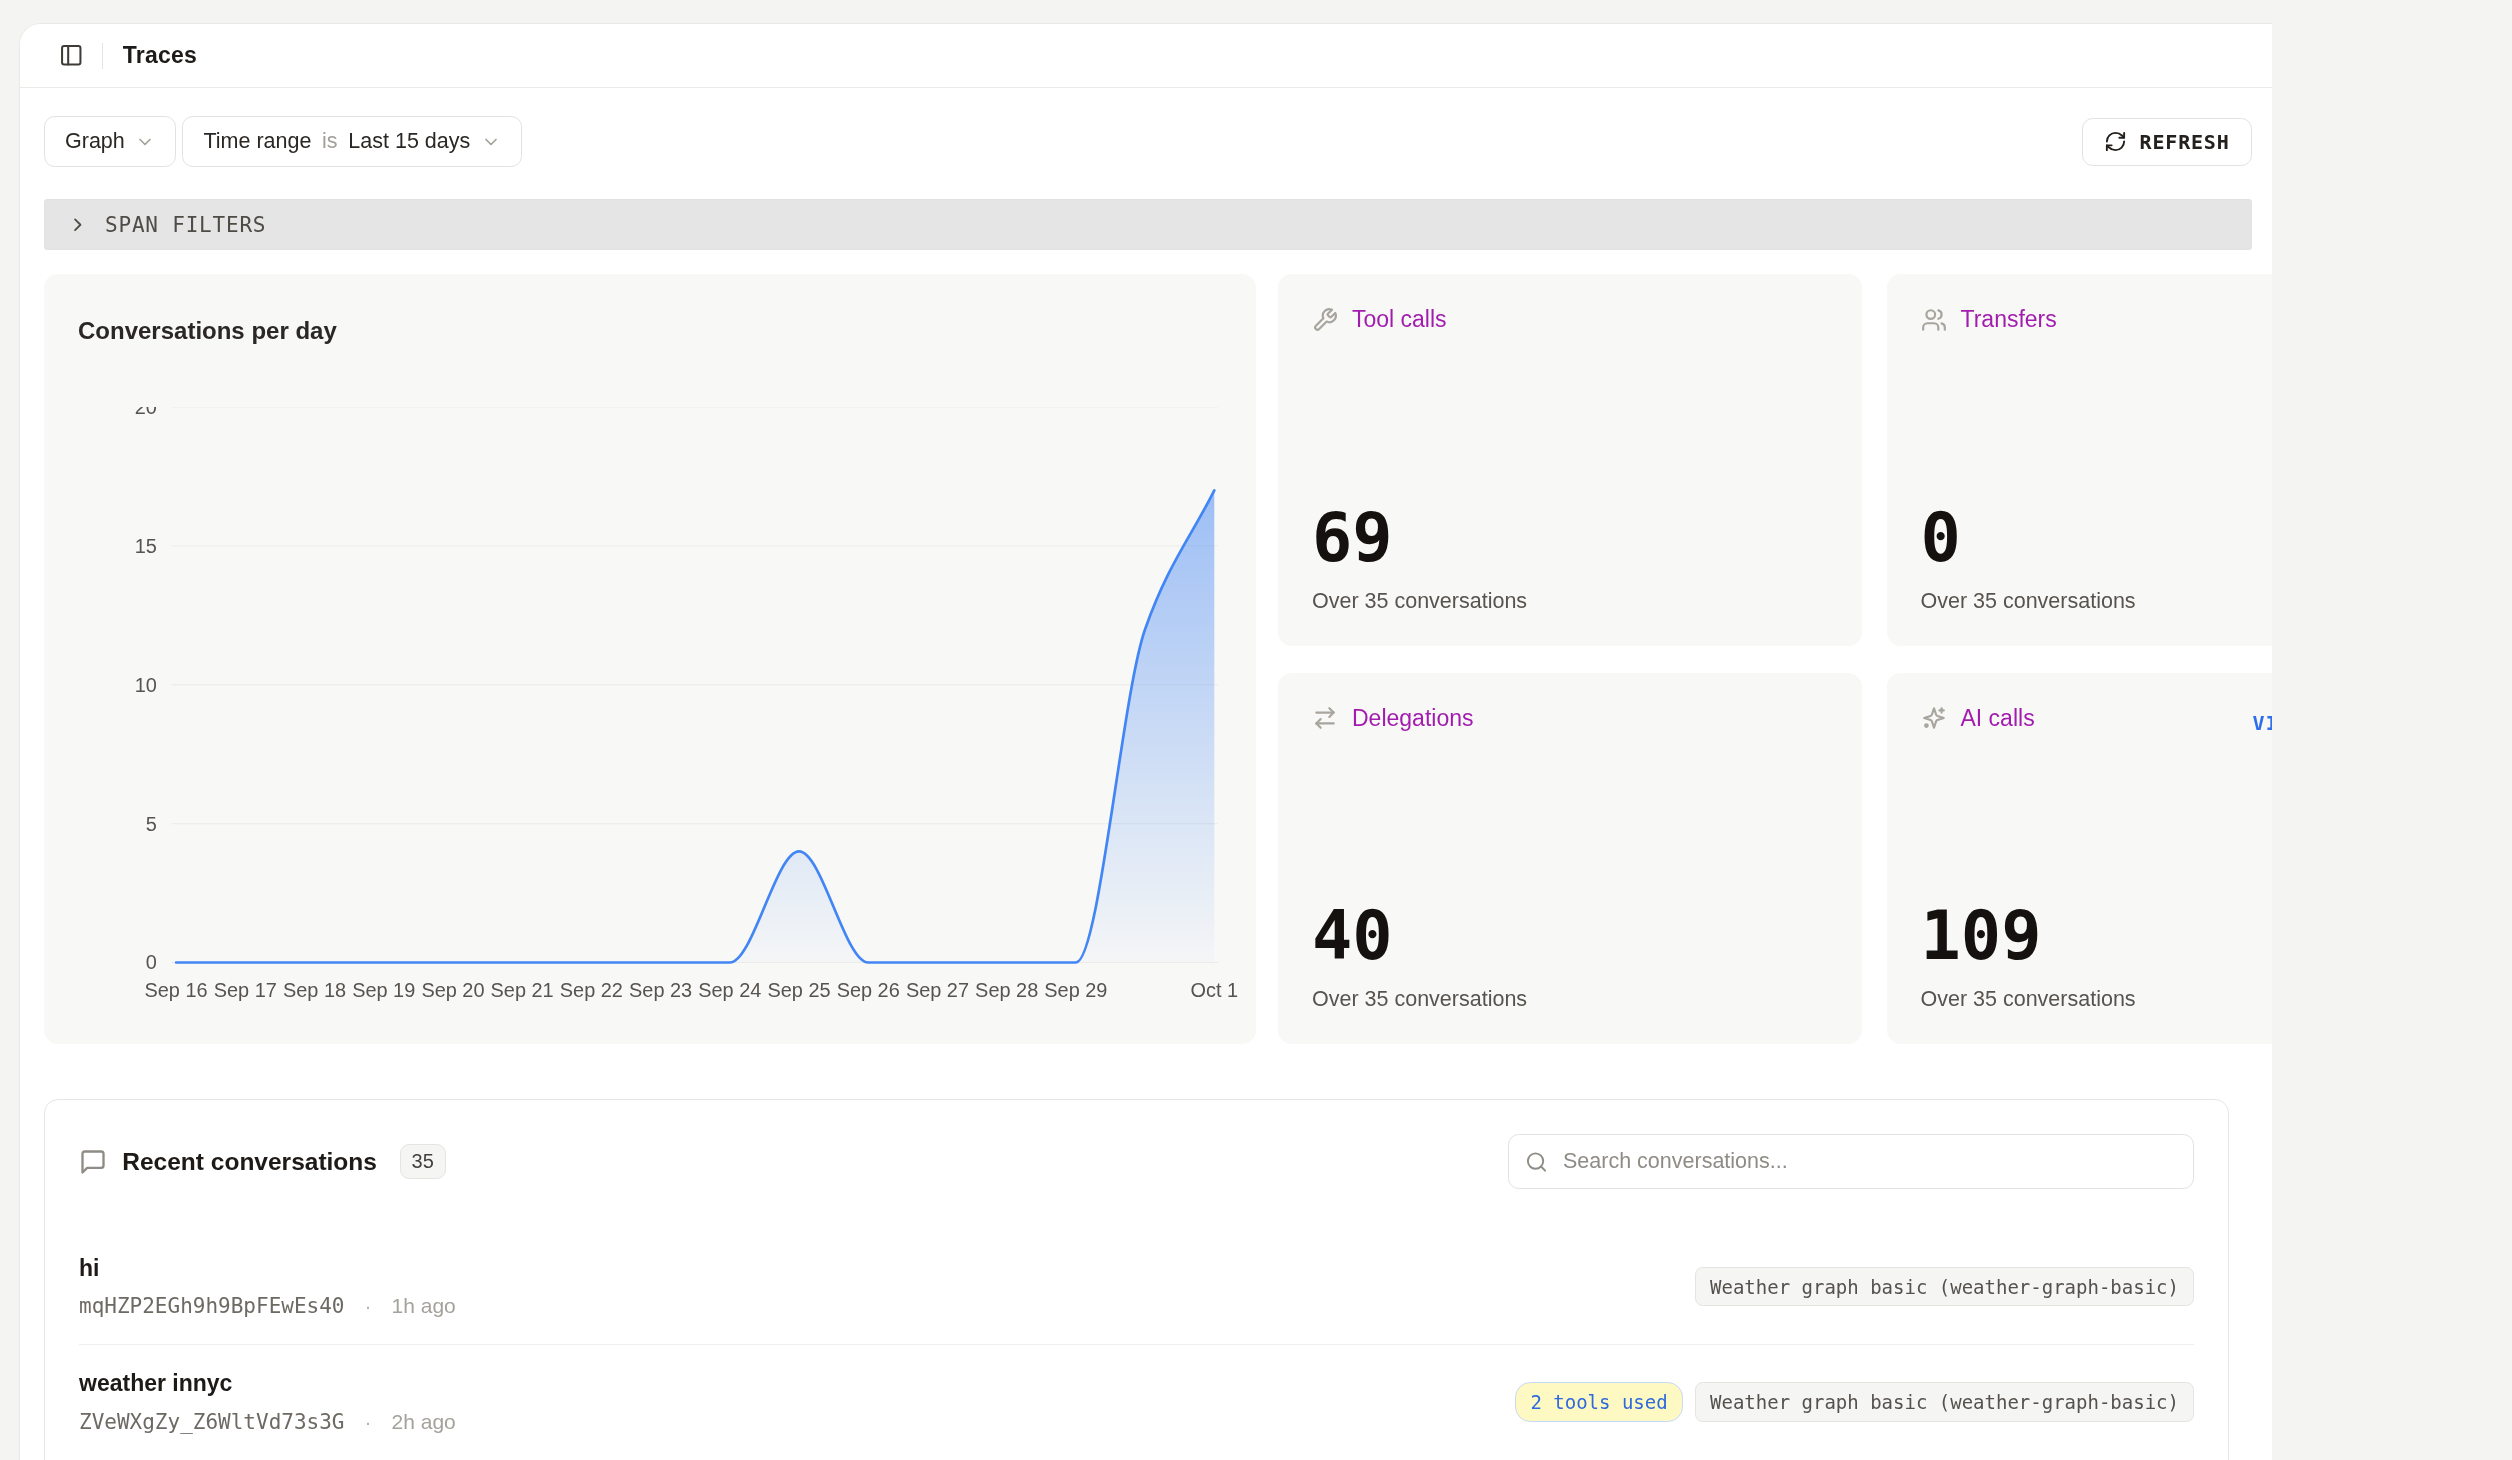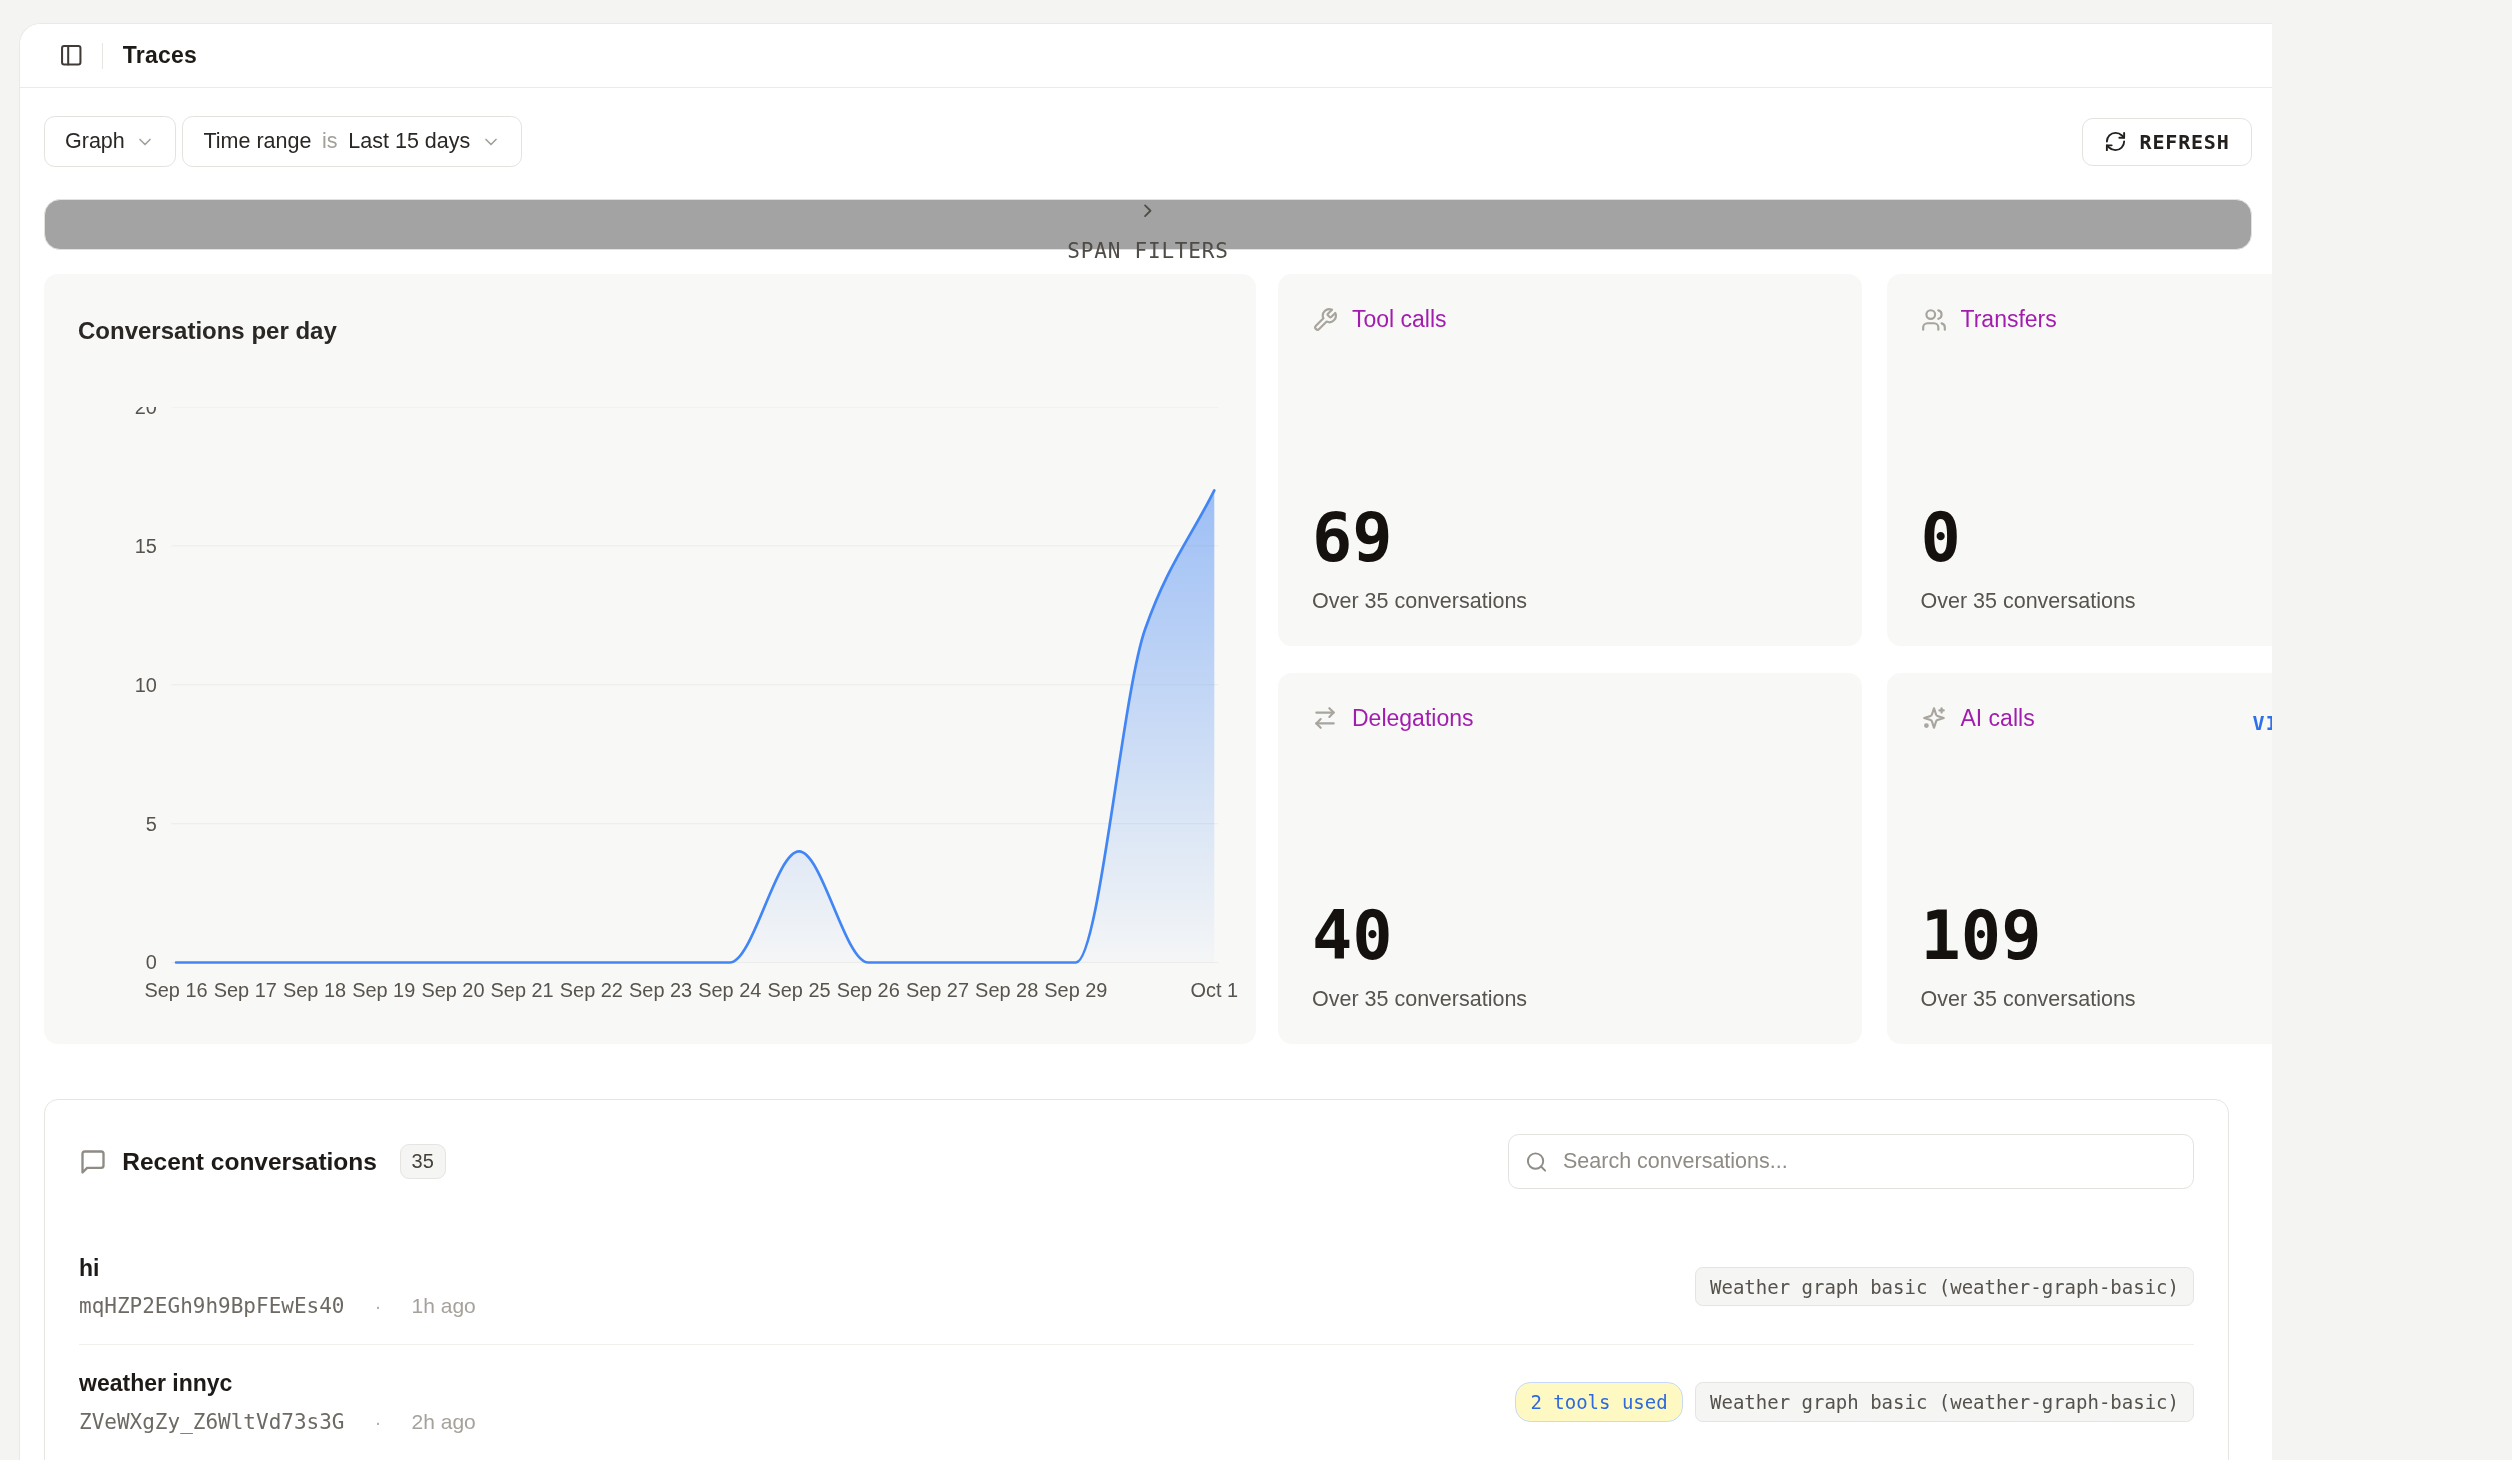--- a/index.html
+++ b/index.html
@@ -15,21 +15,21 @@
 
   
   .toolbar { position:absolute; left:24px; right:20px; top:92px; height:51px; display:flex; align-items:center; gap:6px; }
   .pill-btn { height:51px; display:inline-flex; align-items:center; gap:10.7px; padding:0 20px; border:0.8px solid #e4e2de; border-radius:10.7px; background:#fff; font-size:21.5px; color:#2a2724; cursor:pointer; }
   .pill-btn .muted { color:#a3a09a; }
   .chev { color:#a3a09a; }
   .spacer { flex:1; }
   .refresh-btn { height:48px; display:inline-flex; align-items:center; gap:12.3px; padding:0 21.5px; border:0.8px solid #e4e2de; border-radius:10.7px; background:#fff; font-family:"DejaVu Sans Mono", monospace; font-size:20px; font-weight:600; letter-spacing:0.8px; color:#23201d; cursor:pointer; }
 
   
-  .span-filters { position:absolute; left:24px; right:20px; top:175px; height:51px; border:0.8px solid #e4e2de; border-radius:16px; background:#a3a3a3; display:flex; align-items:center; gap:17px; padding:0 21.5px; cursor:pointer;flex-direction:column; }
+  .span-filters { position:absolute; left:24px; right:20px; top:175px; height:51px; border:0.8px solid #e4e2de; border-radius:3px; background:#e5e5e5; display:flex; align-items:center; gap:17px; padding:0 21.5px; cursor:pointer; }
   .span-filters .label { font-family:"DejaVu Sans Mono", monospace; font-size:21px; letter-spacing:0.8px; color:#4f4b46; font-weight:500; }
   .span-filters .chevr { color:#4f4b46; display:flex; }
 
   
   .chart-card { position:absolute; left:24px; top:250px; width:1212px; height:770px; background:#f8f8f6; border-radius:14px; }
   .chart-title { position:absolute; left:34px; top:43px; font-size:24px; font-weight:600; color:#2a2724; }
   .chart-svg { position:absolute; left:0; top:133px; width:1212px; height:613px; }
   .chart-svg text { font-family:"Liberation Sans", sans-serif; font-size:26px; fill:#57534e; }
 
   
@@ -52,21 +52,21 @@
   .search-wrap { margin-left:auto; position:relative; width:686px; height:55px; }
   .search-input { width:100%; height:100%; border:0.8px solid #e4e2de; border-radius:10.7px; padding:0 18.4px 0 54px; font-size:21.5px; color:#2a2724; background:#fff; outline:none; font-family:"Liberation Sans", sans-serif; }
   .search-input::placeholder { color:#8f8b85; }
   .search-icon { position:absolute; left:17px; top:50%; transform:translateY(-50%); color:#8f8b85; display:flex; }
 
   .rows { margin-top:40px; }
   .conv-row { display:flex; align-items:center; padding:21.5px 0; min-height:115px; cursor:pointer; }
   .conv-row + .conv-row { border-top:0.8px solid #f1f0ed; }
   .conv-main { display:flex; flex-direction:column; gap:12.3px; }
   .conv-title { font-size:23px; font-weight:600; color:#1d1a17; }
-  .conv-meta { display:flex; align-items:center; gap:30px; }
+  .conv-meta { display:flex; align-items:center; gap:20px; }
   .conv-id { font-family:"DejaVu Sans Mono", monospace; font-size:21px; color:#6d6963; }
   .conv-dot { color:#b5b1ab; font-size:21px; }
   .conv-time { font-size:21px; color:#a5a19b; }
   .conv-badges { margin-left:auto; display:flex; align-items:center; gap:12.3px; }
   .badge { font-family:"DejaVu Sans Mono", monospace; font-size:19px; padding:7.7px 14px; border-radius:7.7px; white-space:nowrap; }
   .badge-agent { color:#55514c; background:#f5f5f3; border:0.8px solid #e6e4e1; }
   .badge-tools { color:#2e6add; background:#fef9c3; border:0.8px solid #c7d8f8; border-radius:15.3px; }
 
   svg.ic { display:block; }
 </style>

